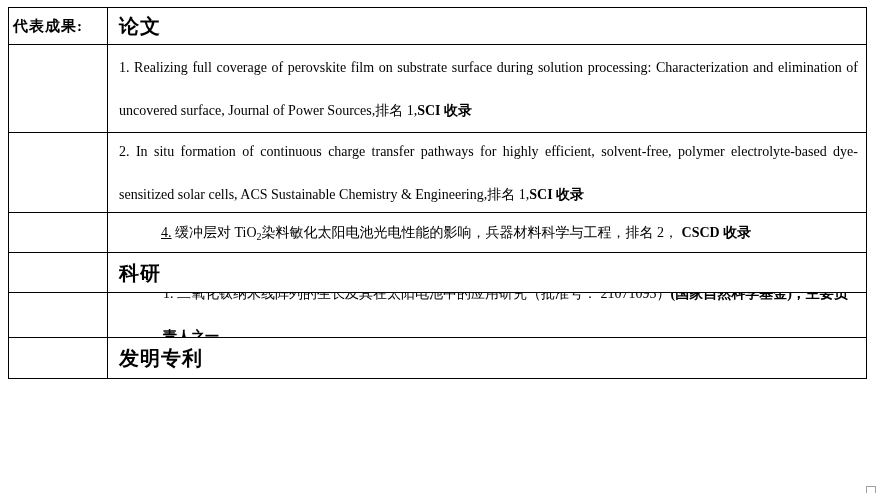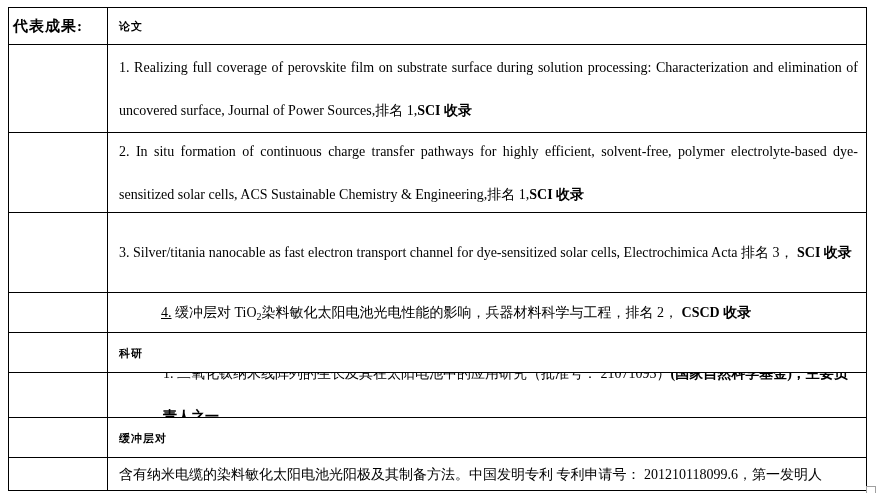--- a/index.html
+++ b/index.html
@@ -18,21 +18,21 @@
   .cell{box-sizing:border-box;overflow:hidden;}
   .label-cell{
     flex:0 0 99px;width:99px;border-right:1px solid #000000;
     display:flex;align-items:center;padding-left:4px;
   }
   .label-text{font-weight:bold;font-size:15px;letter-spacing:1px;white-space:nowrap;}
   .content-cell{
     flex:1;display:flex;flex-direction:column;justify-content:center;
     padding:0 8px 0 11px;
   }
-  .header-cell .para{font-weight:bold;font-size:11px;line-height:20px;letter-spacing:1px;}
+  .header-cell .para{font-weight:bold;font-size:20px;line-height:20px;letter-spacing:1px;}
   .entry-cell .para{font-size:14px;line-height:43px;}
   .justify .para{text-align:justify;}
   .para{width:100%;}
   .b{font-weight:bold;}
   .u{text-decoration:underline;}
   .sub{font-size:10px;vertical-align:-3px;line-height:0;}
   .resize-handle{
     position:absolute;left:866px;top:486px;width:10px;height:10px;
     box-sizing:border-box;border:1px solid #a0a0a0;background:#ffffff;
   }
@@ -54,26 +54,20 @@
       <div class="cell content-cell entry-cell justify">
         <div class="para"><span>1. Realizing full coverage of perovskite film on substrate surface during solution processing: Characterization and elimination of uncovered surface, Journal of Power Sources,排名 1,</span><span class="b">SCI 收录</span></div>
       </div>
     </div>
     <div class="row" style="height: 80px; justify-content: center;">
       <div class="cell label-cell"></div>
       <div class="cell content-cell entry-cell justify">
         <div class="para"><span>2. In situ formation of continuous charge transfer pathways for highly efficient, solvent-free, polymer electrolyte-based dye-sensitized solar cells, ACS Sustainable Chemistry &amp; Engineering,排名 1,</span><span class="b">SCI 收录</span></div>
       </div>
     </div>
-    <div class="row" style="height: 80px;">
-      <div class="cell label-cell"></div>
-      <div class="cell content-cell entry-cell justify">
-        <div class="para"><span>3. Silver/titania nanocable as fast electron transport channel for dye-sensitized solar cells, Electrochimica Acta 排名 3， </span><span class="b">SCI 收录</span></div>
-      </div>
-    </div>
     <div class="row" style="height: 40px; gap: 42px;">
       <div class="cell label-cell"></div>
       <div class="cell content-cell entry-cell">
         <div class="para"><span class="u">4.</span><span> 缓冲层对 TiO</span><span class="sub">2</span><span>染料敏化太阳电池光电性能的影响，兵器材料科学与工程，排名 2， </span><span class="b">CSCD 收录</span></div>
       </div>
     </div>
     <div class="row" style="height: 40px;">
       <div class="cell label-cell"></div>
       <div class="cell content-cell header-cell">
         <div class="para"><span class="b">科研</span></div>
@@ -81,23 +75,17 @@
     </div>
     <div class="row" style="height: 45px; gap: 44px;">
       <div class="cell label-cell"></div>
       <div class="cell content-cell entry-cell">
         <div class="para"><span>1. 二氧化钛纳米线阵列的生长及其在太阳电池中的应用研究（批准号： 21071093）</span><span class="b">(国家自然科学基金)，主要负责人之一</span></div>
       </div>
     </div>
     <div class="row" style="height: 40px;">
       <div class="cell label-cell"></div>
       <div class="cell content-cell header-cell">
-        <div class="para"><span class="b">缓冲层对</span></div>
-      </div>
-    </div>
-    <div class="row" style="height: 32px;">
-      <div class="cell label-cell"></div>
-      <div class="cell content-cell entry-cell">
-        <div class="para"><span>含有纳米电缆的染料敏化太阳电池光阳极及其制备方法。中国发明专利 专利申请号： 201210118099.6，第一发明人</span></div>
+        <div class="para"><span class="b">发明专利</span></div>
       </div>
     </div>
   </div>
 <div class="resize-handle"></div>
 
 </body></html>

